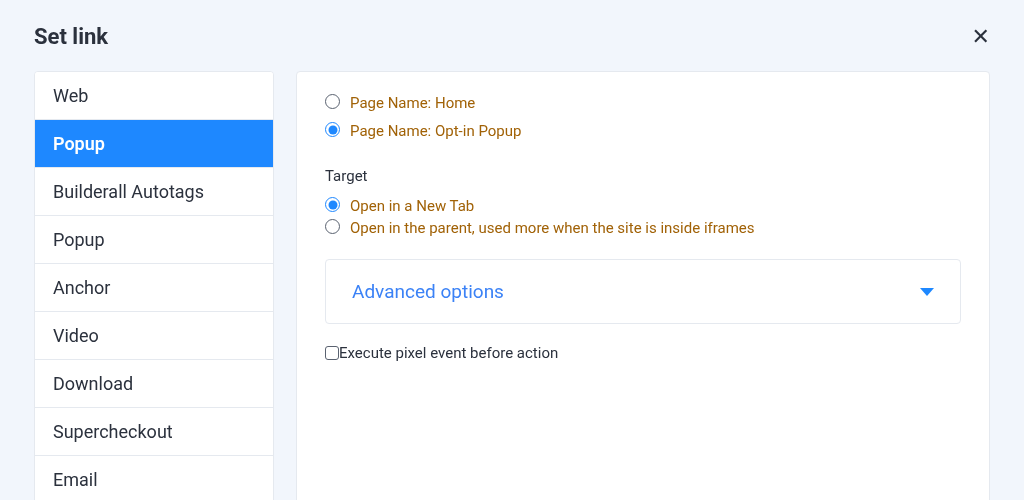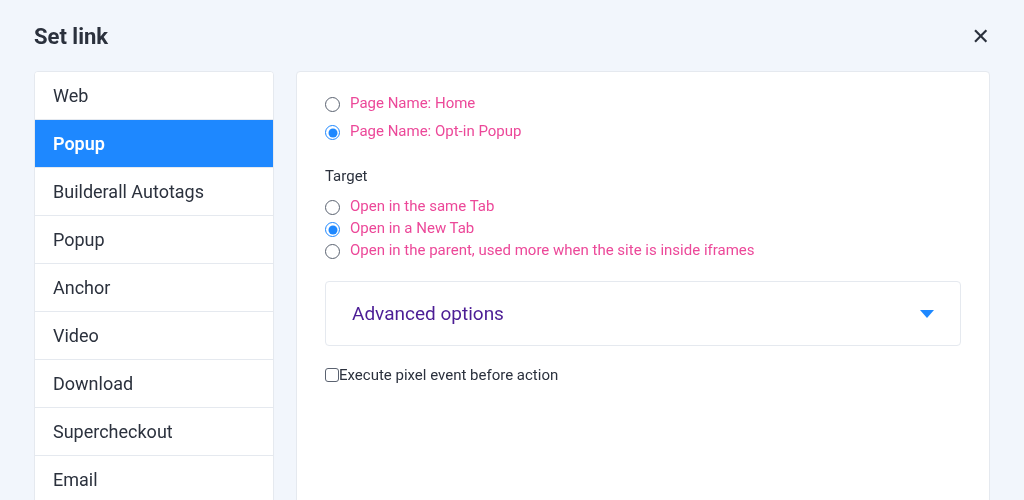--- a/index.html
+++ b/index.html
@@ -61,24 +61,24 @@
     .panel {
       flex: 1;
       background: #ffffff;
       border: 1px solid #e5e9ef;
       border-radius: 4px;
       padding: 22px 28px 24px 28px;
       min-width: 0;
     }
     .radio-row {
       display: flex;
-      align-items: flex-end;
+      align-items: flex-start;
       gap: 10px;
       font-size: 15px;
-      color: #ec4899;
+      color: #a16207;
       margin-bottom: 10px;
       cursor: pointer;
     }
     .radio {
       width: 15px;
       height: 15px;
       border: 1.5px solid #5a6270;
       border-radius: 50%;
       position: relative;
       flex-shrink: 0;
@@ -105,21 +105,21 @@
       border: 1px solid #e5e9ef;
       border-radius: 4px;
       padding: 20px 26px;
       display: flex;
       justify-content: space-between;
       align-items: center;
       cursor: pointer;
     }
     .adv-label {
       font-size: 19px;
-      color: #4c1d95;
+      color: #3b82f6;
     }
     .caret {
       width: 0; height: 0;
       border-left: 7px solid transparent;
       border-right: 7px solid transparent;
       border-top: 8px solid #1e88ff;
     }
     .check-row {
       display: flex;
       align-items: center;
@@ -168,24 +168,20 @@
       </div>
       <div class="radio-row">
         <span class="radio checked"></span>
         <span>Page Name: Opt-in Popup</span>
       </div>
 
       <div class="section-label">Target</div>
 
       <div class="tight">
         <div class="radio-row">
-          <span class="radio"></span>
-          <span>Open in the same Tab</span>
-        </div>
-        <div class="radio-row">
           <span class="radio checked"></span>
           <span>Open in a New Tab</span>
         </div>
         <div class="radio-row">
           <span class="radio"></span>
           <span>Open in the parent, used more when the site is inside iframes</span>
         </div>
       </div>
 
       <div class="adv-box">

